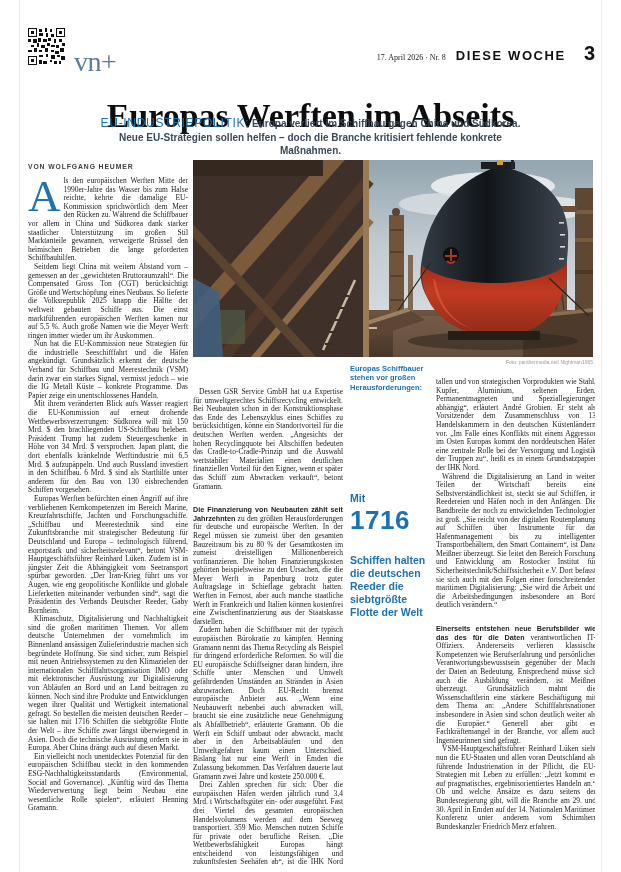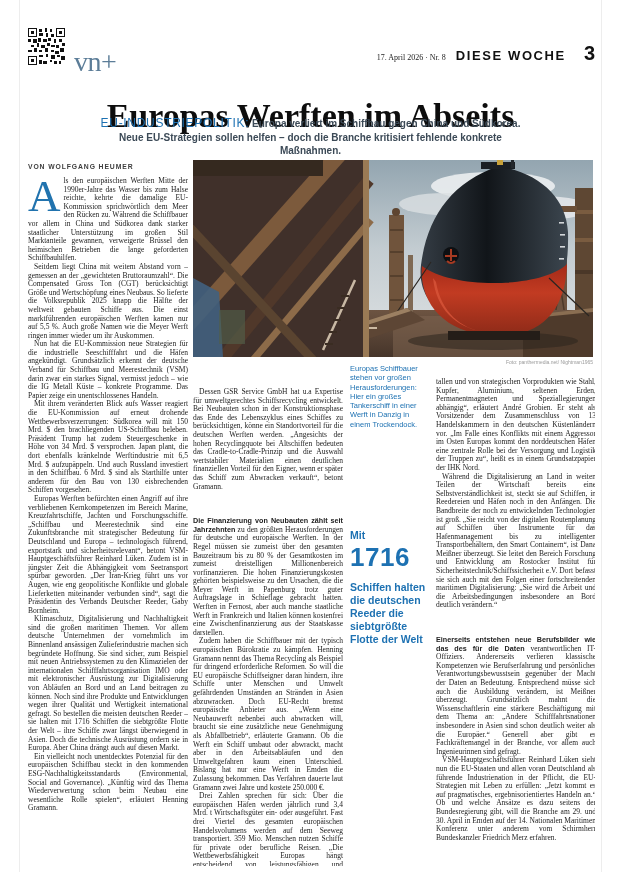--- a/index.html
+++ b/index.html
@@ -32,37 +32,37 @@
   .col1{left:0;width:160px;}
   .col2{left:165px;top:228px;width:150px;}
   .midcol{left:322px;top:204px;width:80px;}
   .col4{left:408px;top:218px;width:160px;}
 
   .byline{font-family:"Liberation Sans",sans-serif;font-size:6.8px;font-weight:700;
           letter-spacing:.9px;color:#3d3d3d;margin:3px 0 7px;}
 
   p{margin:0;font-size:7.5px;line-height:8.6px;text-align:justify;text-indent:6px;color:#222;}
   p.ni{text-indent:0;}
-  p.spaced{text-indent:0;margin-top:26px;}
+  p.spaced{text-indent:0;margin-top:15px;}
   .lead{font-family:"Liberation Sans",sans-serif;font-weight:700;font-size:7.2px;}
   .dropcap{float:left;font-size:45px;line-height:36px;color:#2173ae;padding:1px 3px 0 0;}
 
   
   .photo{position:absolute;left:165px;top:0;width:400px;height:197px;overflow:hidden;}
   .photo svg{display:block;width:100%;height:100%;}
   .credit{position:absolute;left:165px;top:199px;width:400px;text-align:right;
           font-family:"Liberation Sans",sans-serif;font-size:5px;color:#9b9b9b;}
 
   .caption{font-family:"Liberation Sans",sans-serif;font-size:7.5px;line-height:9.3px;
            color:#1d71b2;text-align:left;}
-  .caption .cb{font-weight:400;display:block;}
+  .caption .cb{font-weight:700;display:block;}
 
   .pq{margin-top:100px;font-family:"Liberation Sans",sans-serif;color:#1d71b2;
       font-weight:700;font-size:10.5px;line-height:13px;text-align:left;}
-  .pq .num{font-size:26px;line-height:28px;letter-spacing:.5px;margin:1px 0 10px;}
+  .pq .num{font-size:26px;line-height:28px;letter-spacing:.5px;margin:1px 0 20px;}
 </style>
 </head>
 <body>
 
 <div class="page">
   <div class="edge l"></div>
   <div class="edge r"></div>
 
   <div class="hdr">
     <div class="qr">
@@ -134,21 +134,21 @@
   <div class="main">
 
     <div class="col col1">
       <div class="byline">VON WOLFGANG HEUMER</div>
       <p class="ni"><span class="dropcap">A</span><span>ls den europäischen Werften Mitte der 1990er-Jahre das Wasser bis zum Halse reichte, kehrte die damalige EU-Kommission sprichwörtlich dem Meer den Rücken zu. Während die Schiffbauer vor allem in China und Südkorea dank starker staatlicher Unterstützung im großen Stil Marktanteile gewannen, verweigerte Brüssel den heimischen Betrieben die lange geforderten Schiffbauhilfen.</span></p>
       <p>Seitdem liegt China mit weitem Abstand vorn – gemessen an der „gewichteten Bruttoraumzahl“. Die Compensated Gross Ton (CGT) berücksichtigt Größe und Wertschöpfung eines Neubaus. So lieferte die Volksrepublik 2025 knapp die Hälfte der weltweit gebauten Schiffe aus. Die einst marktführenden europäischen Werften kamen nur auf 5,5 %. Auch große Namen wie die Meyer Werft ringen immer wieder um ihr Auskommen.</p>
       <p>Nun hat die EU-Kommission neue Strategien für die industrielle Seeschifffahrt und die Häfen angekündigt. Grundsätzlich erkennt der deutsche Verband für Schiffbau und Meerestechnik (VSM) darin zwar ein starkes Signal, vermisst jedoch – wie die IG Metall Küste – konkrete Programme. Das Papier zeige ein unentschlossenes Handeln.</p>
       <p>Mit ihrem veränderten Blick aufs Wasser reagiert die EU-Kommission auf erneut drohende Wettbewerbsverzerrungen: Südkorea will mit 150 Mrd. $ den brachliegenden US-Schiffbau beleben. Präsident Trump hat zudem Steuergeschenke in Höhe von 34 Mrd. $ versprochen. Japan plant, die dort ebenfalls kränkelnde Werftindustrie mit 6,5 Mrd. $ aufzupäppeln. Und auch Russland investiert in den Schiffbau. 6 Mrd. $ sind als Starthilfe unter anderem für den Bau von 130 eisbrechenden Schiffen vorgesehen.</p>
       <p>Europas Werften befürchten einen Angriff auf ihre verbliebenen Kernkompetenzen im Bereich Marine, Kreuzfahrtschiffe, Jachten und Forschungsschiffe. „Schiffbau und Meerestechnik sind eine Zukunftsbranche mit strategischer Bedeutung für Deutschland und Europa – technologisch führend, exportstark und sicherheitsrelevant“, betont VSM-Hauptgeschäftsführer Reinhard Lüken. Zudem ist in jüngster Zeit die Abhängigkeit vom Seetransport spürbar geworden. „Der Iran-Krieg führt uns vor Augen, wie eng geopolitische Konflikte und globale Lieferketten miteinander verbunden sind“, sagt die Präsidentin des Verbands Deutscher Reeder, Gaby Bornheim.</p>
       <p>Klimaschutz, Digitalisierung und Nachhaltigkeit sind die großen maritimen Themen. Vor allem deutsche Unternehmen der vornehmlich im Binnenland ansässigen Zulieferindustrie machen sich begründete Hoffnung. Sie sind sicher, zum Beispiel mit neuen Antriebssystemen zu den Klimazielen der internationalen Schifffahrtsorganisation IMO oder mit elektronischer Ausrüstung zur Digitalisierung von Abläufen an Bord und an Land beitragen zu können. Noch sind ihre Produkte und Entwicklungen wegen ihrer Qualität und Wertigkeit international gefragt. So bestellen die meisten deutschen Reeder – sie halten mit 1716 Schiffen die siebtgrößte Flotte der Welt – ihre Schiffe zwar längst überwiegend in Asien. Doch die technische Ausrüstung ordern sie in Europa. Aber China drängt auch auf diesen Markt.</p>
-      <p>Ein vielleicht noch unentdecktes Potenzial für den europäischen Schiffbau steckt in den kommenden ESG-Nachhaltigkeitsstandards (Environmental, Social and Governance). „Künftig wird das Thema Wiederverwertung schon beim Neubau eine wesentliche Rolle spielen“, erläutert Henning Gramann.</p>
+      <p>Ein vielleicht noch unentdecktes Potenzial für den europäischen Schiffbau steckt in den kommenden ESG-Nachhaltigkeitsstandards (Environmental, Social and Governance). „Künftig wird das Thema Wiederverwertung liegt beim Neubau eine wesentliche Rolle spielen“, erläutert Henning Gramann.</p>
     </div>
 
     <div class="photo">
       <svg viewBox="0 0 400 197" preserveAspectRatio="none">
         <defs>
           <linearGradient id="sky" x1="0" y1="0" x2="0" y2="1">
             <stop offset="0" stop-color="#93a5b0"></stop>
               <stop offset="0.45" stop-color="#c3ccd1"></stop>
               <stop offset="1" stop-color="#e0e3e4"></stop>
           </linearGradient>
@@ -232,21 +232,20 @@
     <div class="col col2">
       <p>Dessen GSR Service GmbH hat u.a Expertise für umweltgerechtes Schiffsrecycling entwickelt. Bei Neubauten schon in der Konstruktionsphase das Ende des Lebenszyklus eines Schiffes zu berücksichtigen, könne ein Standortvorteil für die deutschen Werften werden. „Angesichts der hohen Recyclingquote bei Altschiffen bedeuten das Cradle-to-Cradle-Prinzip und die Auswahl wertstabiler Materialien einen deutlichen finanziellen Vorteil für den Eigner, wenn er später das Schiff zum Abwracken verkauft“, betont Gramann.</p>
       <p class="spaced"><b class="lead">Die Finanzierung von Neubauten zählt seit Jahrzehnten</b><span> zu den größten Herausforderungen für deutsche und europäische Werften. In der Regel müssen sie zumeist über den gesamten Bauzeitraum bis zu 80 % der Gesamtkosten im zumeist dreistelligen Millionenbereich vorfinanzieren. Die hohen Finanzierungskosten gehörten beispielsweise zu den Ursachen, die die Meyer Werft in Papenburg trotz guter Auftragslage in Schieflage gebracht hatten. Werften in Fernost, aber auch manche staatliche Werft in Frankreich und Italien können kostenfrei eine Zwischenfinanzierung aus der Staatskasse darstellen.</span></p>
       <p>Zudem haben die Schiffbauer mit der typisch europäischen Bürokratie zu kämpfen. Henning Gramann nennt das Thema Recycling als Beispiel für dringend erforderliche Reformen. So will die EU europäische Schiffseigner daran hindern, ihre Schiffe unter Menschen und Umwelt gefährdenden Umständen an Stränden in Asien abzuwracken. Doch EU-Recht bremst europäische Anbieter aus. „Wenn eine Neubauwerft nebenbei auch abwracken will, braucht sie eine zusätzliche neue Genehmigung als Abfallbetrieb“, erläuterte Gramann. Ob die Werft ein Schiff umbaut oder abwrackt, macht aber in den Arbeitsabläufen und den Umweltgefahren kaum einen Unterschied. Bislang hat nur eine Werft in Emden die Zulassung bekommen. Das Verfahren dauerte laut Gramann zwei Jahre und kostete 250.000 €.</p>
       <p>Drei Zahlen sprechen für sich: Über die europäischen Häfen werden jährlich rund 3,4 Mrd. t Wirtschaftsgüter ein- oder ausgeführt. Fast drei Viertel des gesamten europäischen Handelsvolumens werden auf dem Seeweg transportiert. 359 Mio. Menschen nutzen Schiffe für private oder berufliche Reisen. „Die Wettbewerbsfähigkeit Europas hängt entscheidend von leistungsfähigen und zukunftsfesten Seehäfen ab“, ist die IHK Nord überzeugt. „Die Industrie ist in hohem Maße von Importen kritischer Rohstoffe, von Me-</p>
     </div>
 
     <div class="col midcol">
       <div class="caption">
         <span class="cb">Europas Schiffbauer stehen vor großen Herausforderungen:</span>
-        <span>Hier ein großes Tankerschiff in einer Werft in Danzig in einem Trockendock.</span>
       </div>
       <div class="pq">
         <div>Mit</div>
         <div class="num">1716</div>
         <div>Schiffen halten die deutschen Reeder die siebtgrößte Flotte der Welt</div>
       </div>
     </div>
 
     <div class="col col4">
       <p class="ni">tallen und von strategischen Vorprodukten wie Stahl, Kupfer, Aluminium, seltenen Erden, Permanentmagneten und Speziallegierungen abhängig“, erläutert André Grobien. Er steht als Vorsitzender dem Zusammenschluss von 13 Handelskammern in den deutschen Küstenländern vor. „Im Falle eines Konflikts mit einem Aggressor im Osten Europas kommt den norddeutschen Häfen eine zentrale Rolle bei der Versorgung und Logistik der Truppen zu“, heißt es in einem Grundsatzpapier der IHK Nord.</p>

